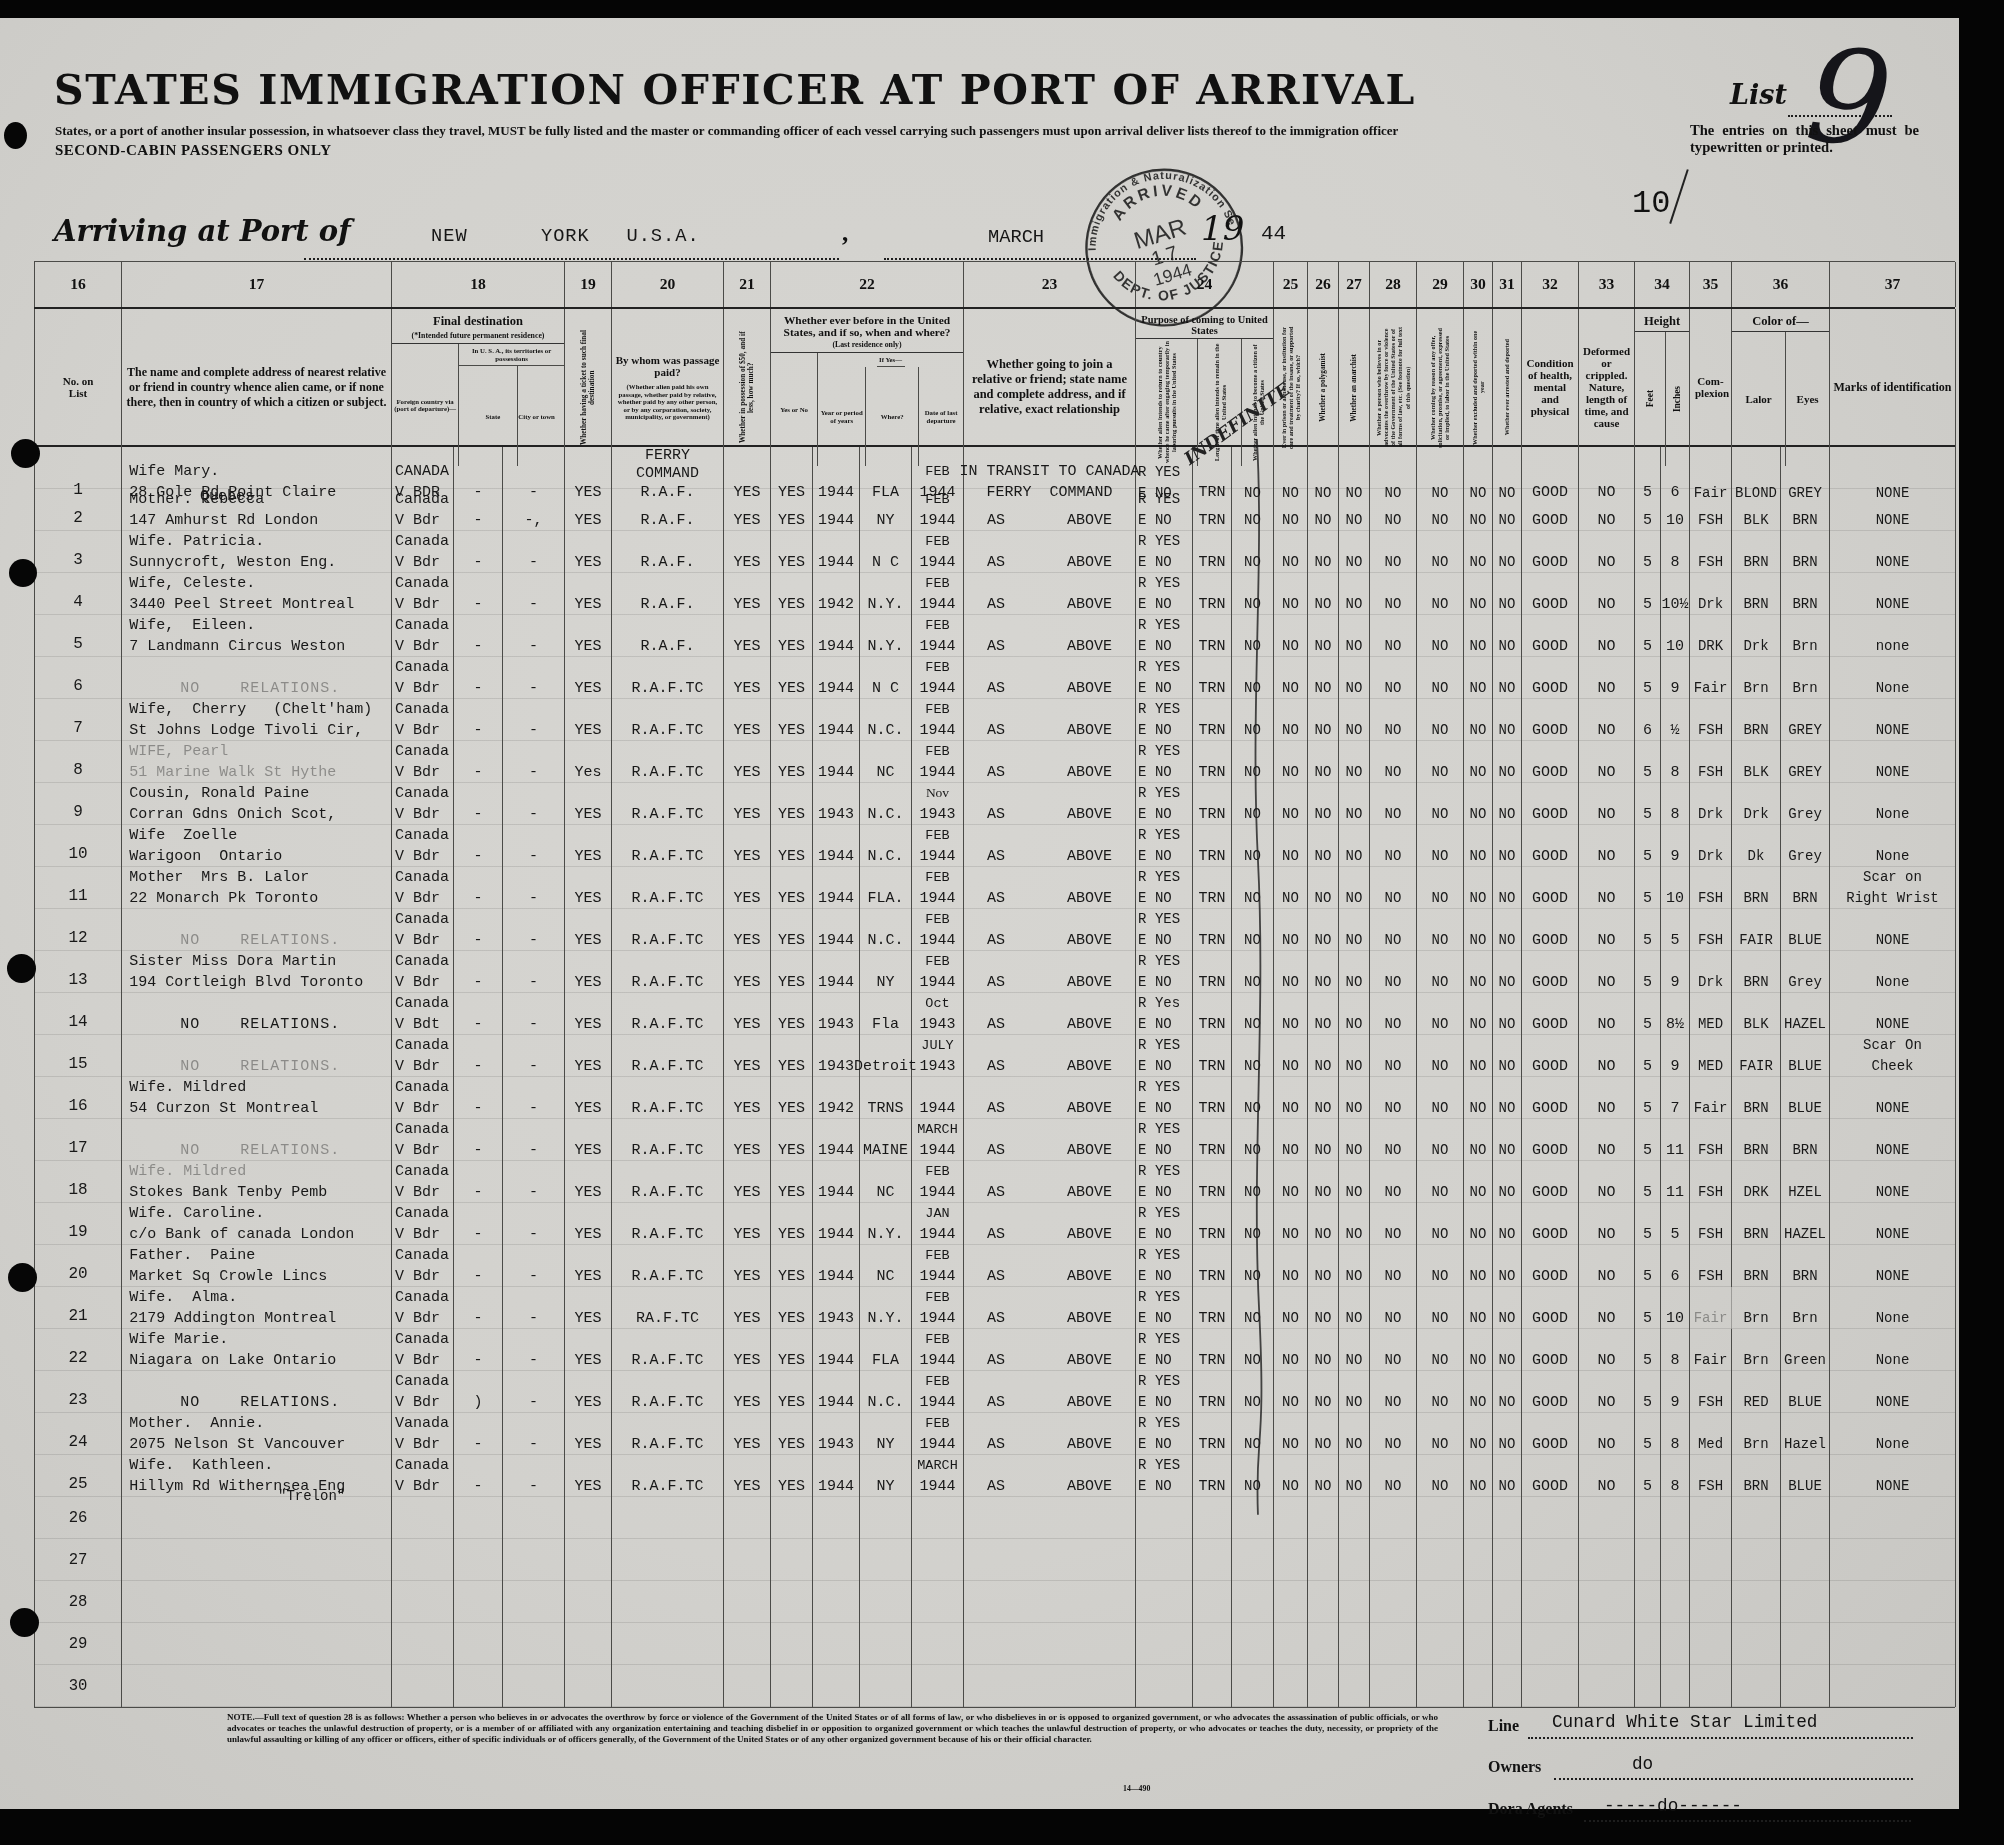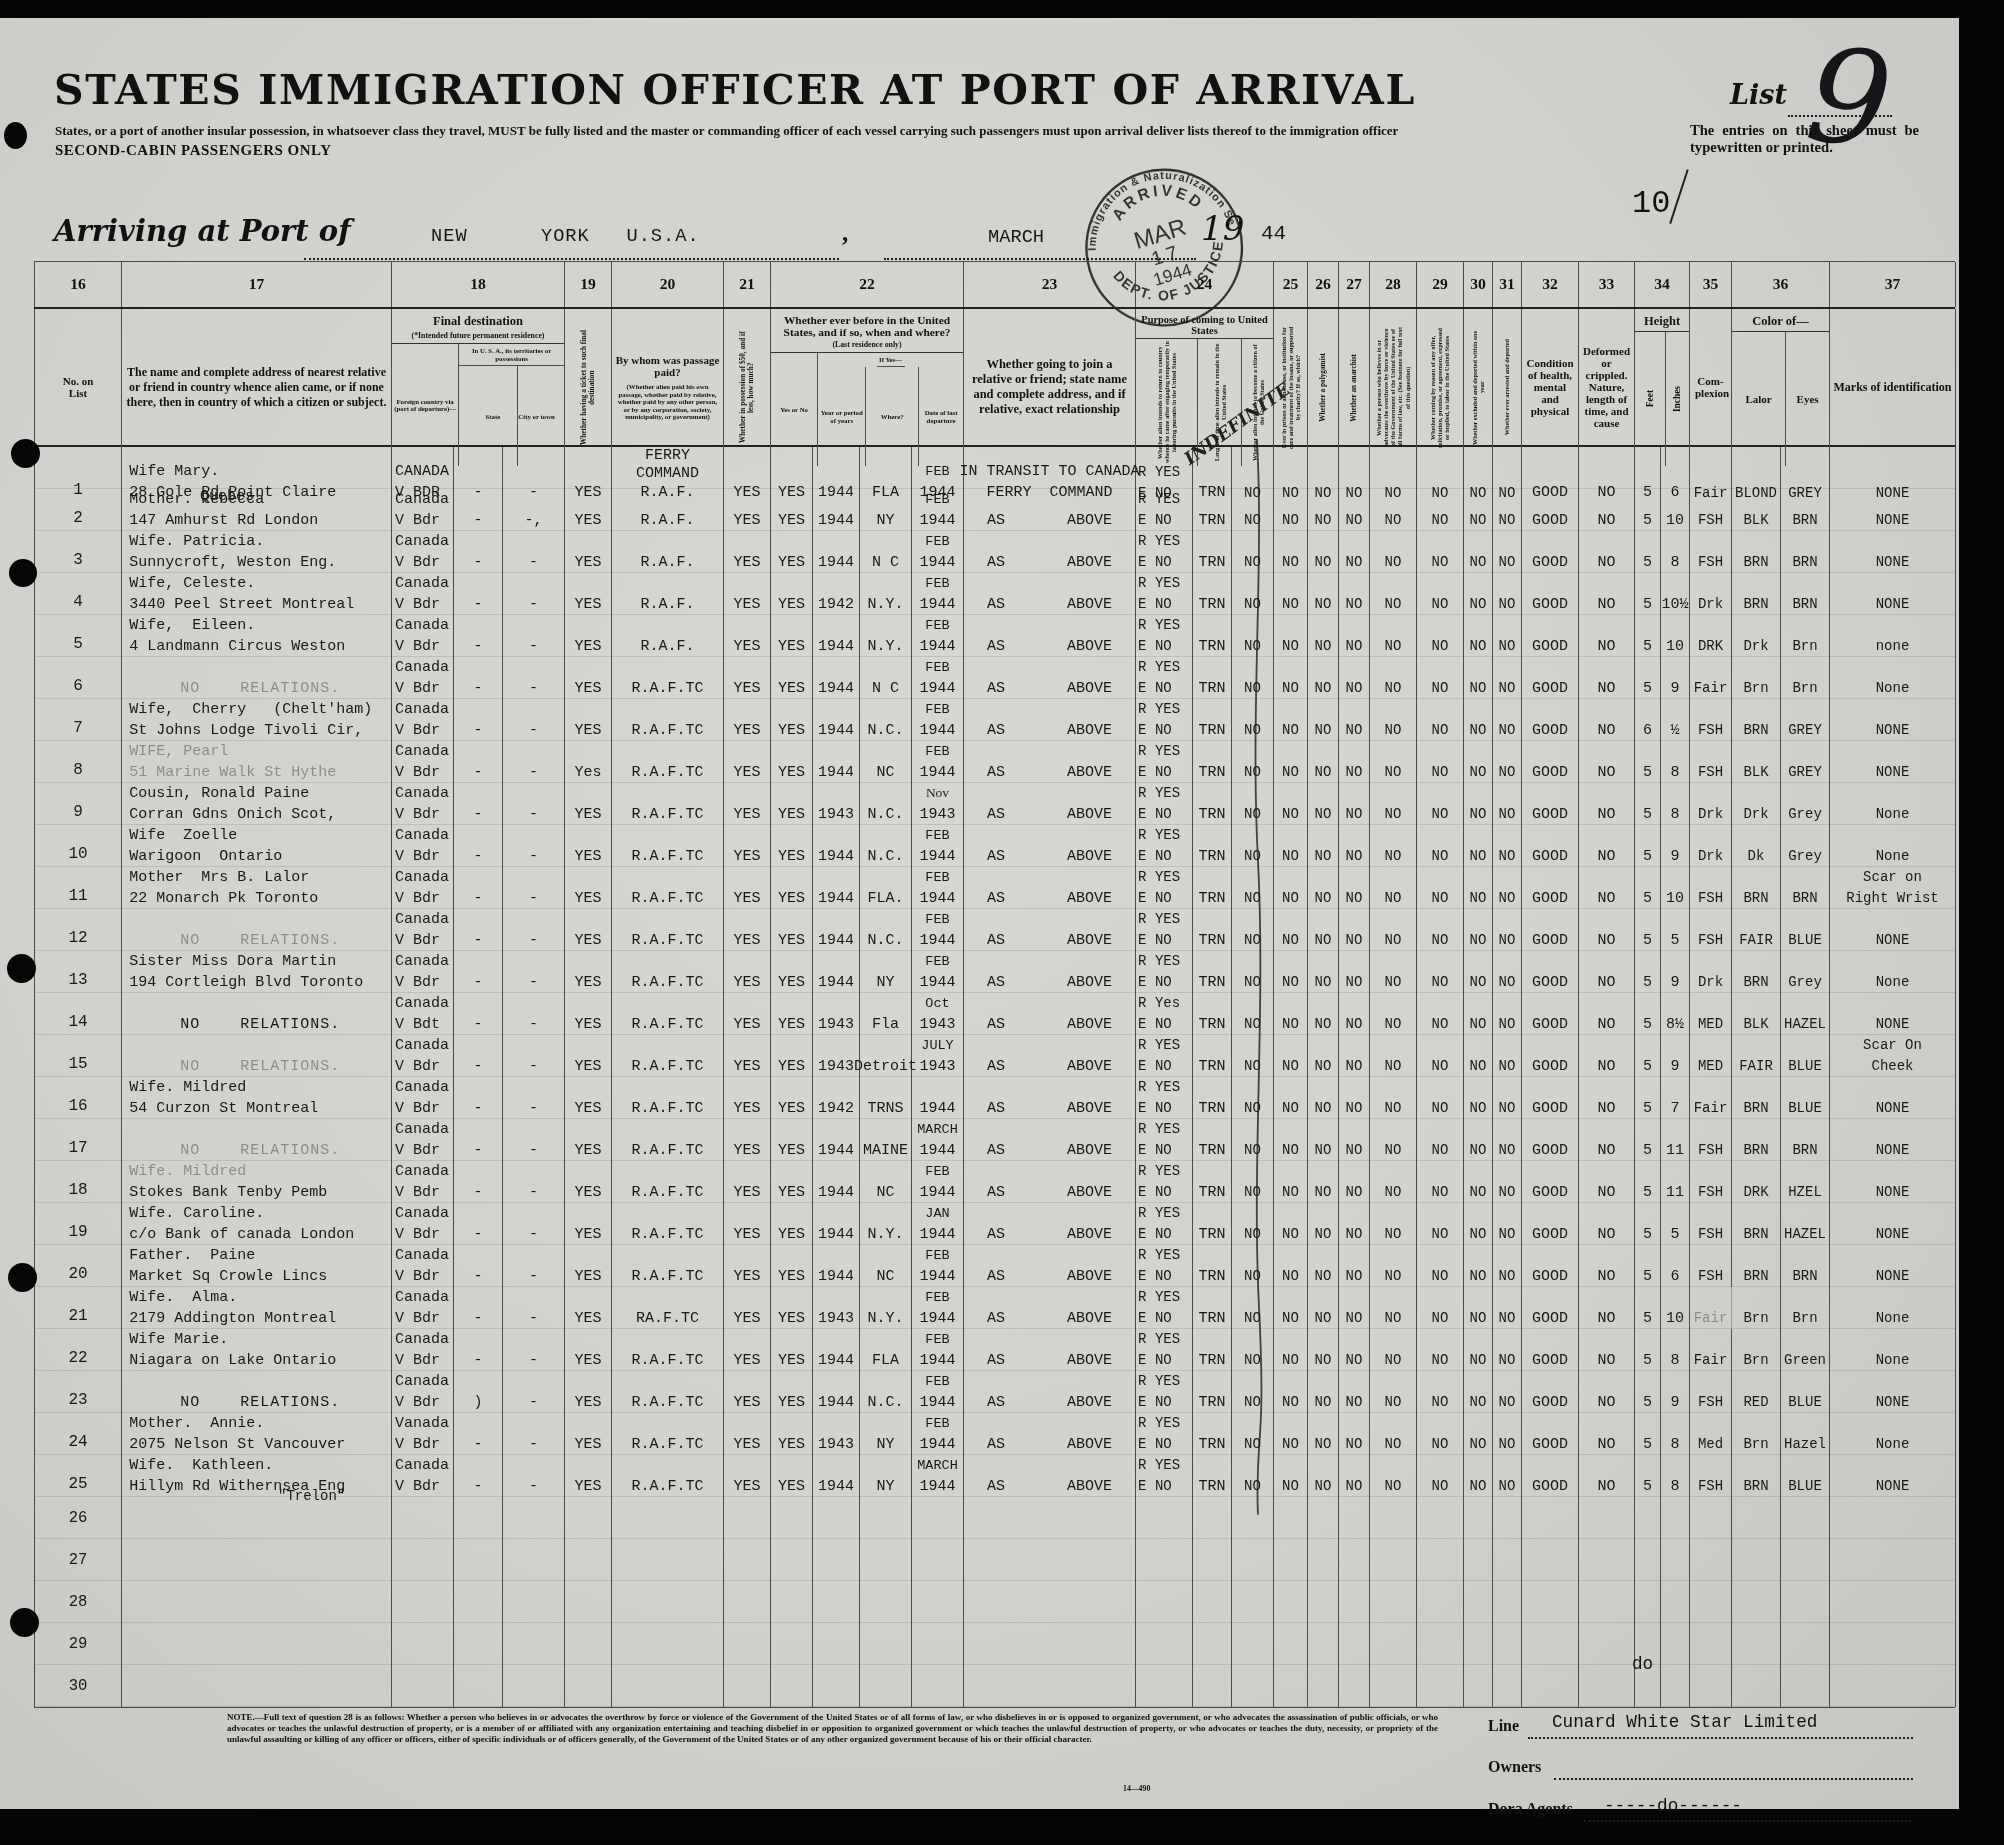--- a/index.html
+++ b/index.html
@@ -672,21 +672,21 @@
             <div class="c" style="font-size: 14px;">
               <div class="lb" style="justify-content: center; width: 100%;">NONE</div>
             </div>
           </div>
           <div class="grow">
             <div class="c">
               <div class="num" style="height: 100%;">5</div>
             </div>
             <div class="c" style="padding-left: 7.3px;">
               <div class="lt">Wife,  Eileen.</div>
-              <div class="lb">4 Landmann Circus Weston</div>
+              <div class="lb">7 Landmann Circus Weston</div>
             </div>
             <div class="c" style="padding-left: 3.1px;">
               <div class="lt">Canada</div>
               <div class="lb">V Bdr</div>
             </div>
             <div class="c">
               <div class="lb" style="justify-content: center; width: 100%;">-</div>
             </div>
             <div class="c">
               <div class="lb" style="justify-content: center; width: 100%;">-</div>
@@ -2940,21 +2940,21 @@
 
     <div class="note">NOTE.—Full text of question 28 is as follows: Whether a person who believes in or advocates the overthrow by force or violence of the Government of the United States or of all forms of law, or who disbelieves in or is opposed to organized government, or who advocates the assassination of public officials, or who advocates or teaches the unlawful destruction of property, or is a member of or affiliated with any organization entertaining and teaching disbelief in or opposition to organized government or which teaches the unlawful destruction of property, or who advocates or teaches the duty, necessity, or propriety of the unlawful assaulting or killing of any officer or officers, either of specific individuals or of officers generally, of the Government of the United States or of any other organized government because of his or their official character.</div>
     <div class="formno">14—490</div>
 
     <div class="fline" style="left:1488px;top:1699px;">Line</div>
     <div class="fdots" style="left:1528px;top:1719px;width:385px;"></div>
     <div class="fval" style="left:1552px;top:1694px;">Cunard White Star Limited</div>
 
     <div class="fline" style="left:1488px;top:1740px;">Owners</div>
     <div class="fdots" style="left:1554px;top:1760px;width:359px;"></div>
-    <div class="fval" style="left:1632px;top:1636px;">do</div>
+    <div class="fval" style="left:1632px;top:1736px;">do</div>
 
     <div class="fline" style="left:1488px;top:1782px;">Dora Agents</div>
     <div class="fdots" style="left:1584px;top:1802px;width:327px;"></div>
     <div class="fval" style="left:1604px;top:1778px;">-----do------</div>
 
     <div class="punch" style="left:4.2px;top:104px;width:23px;height:27px;"></div>
     <div class="punch" style="left:11.4px;top:421px;width:29px;height:29px;"></div>
     <div class="punch" style="left:9.4px;top:541px;width:28px;height:28px;"></div>
     <div class="punch" style="left:7.3px;top:936px;width:29px;height:29px;"></div>
     <div class="punch" style="left:8.3px;top:1245px;width:29px;height:29px;"></div>

